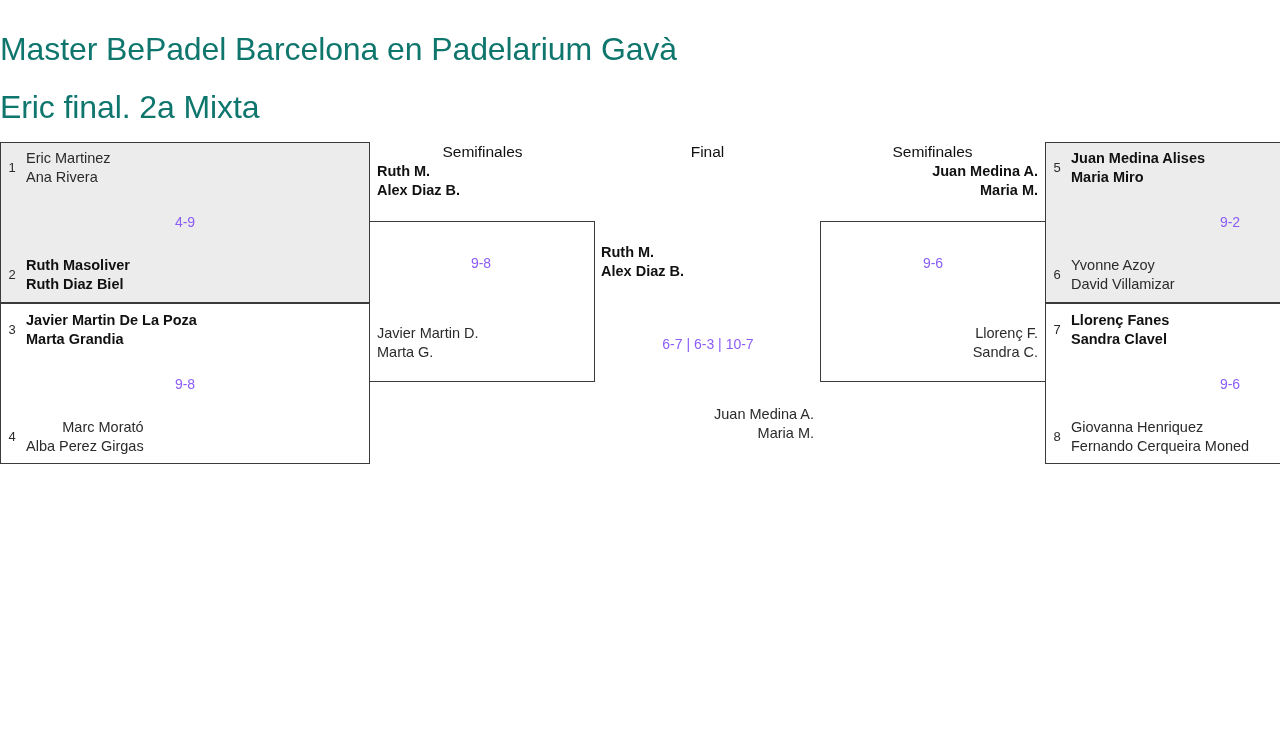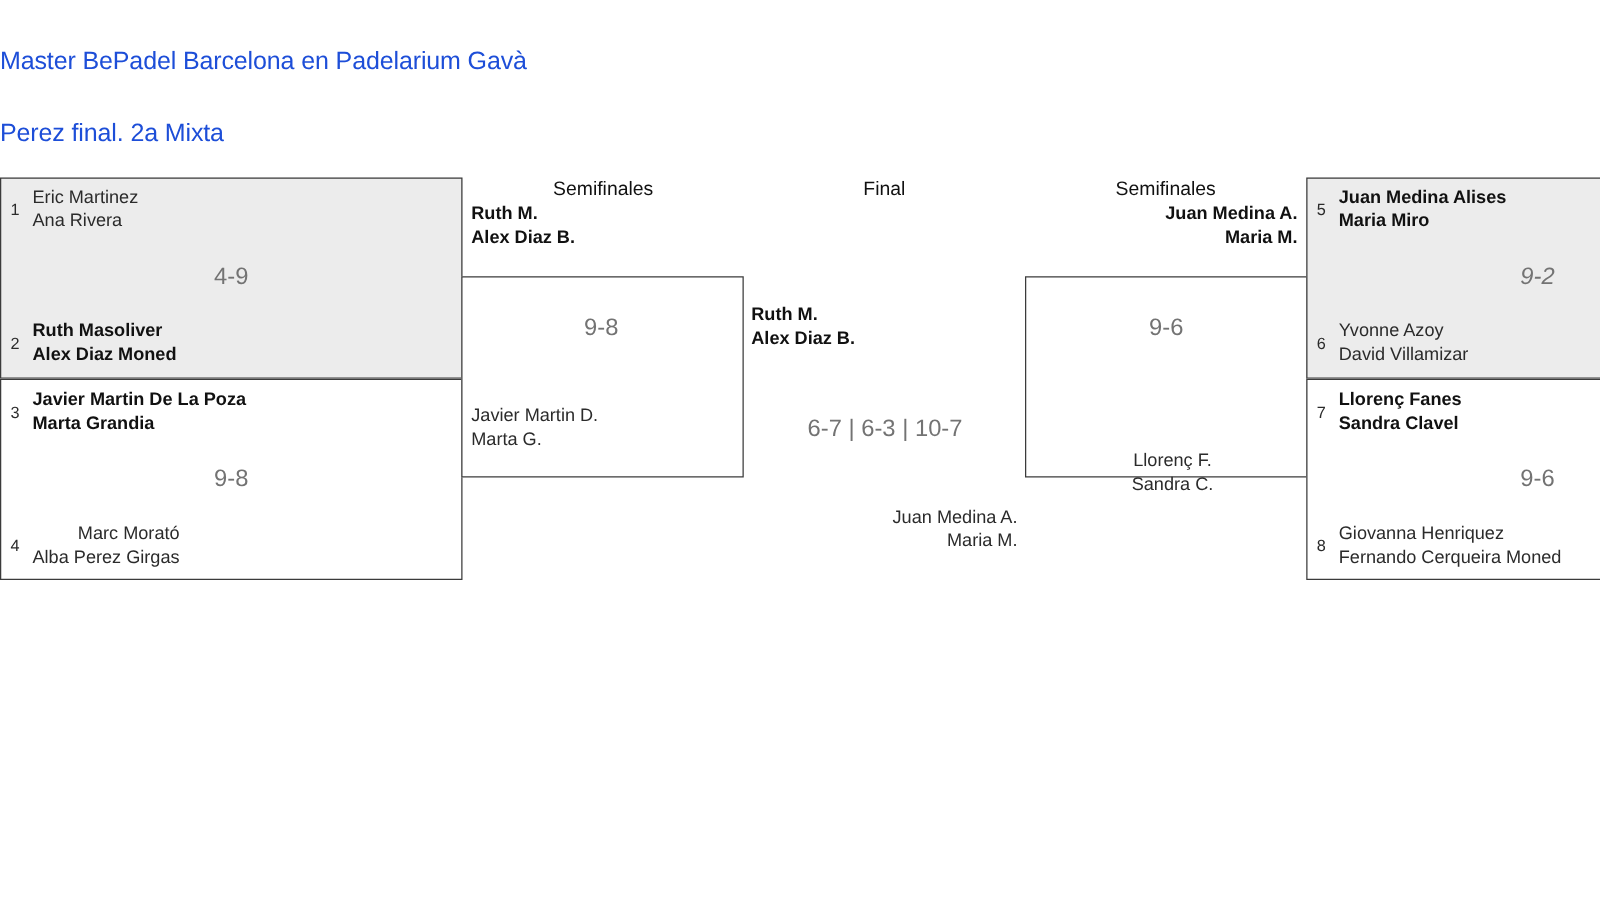--- a/index.html
+++ b/index.html
@@ -17,24 +17,24 @@
     color: #1a1a1a;
     position: relative;
   }
 
   
   #bracket-title {
     position: absolute;
     left: 0px;
     top: 6px;
     width: 900px;
-    font-size: 20px;
+    font-size: 32px;
     line-height: 29px;
     font-weight: 400;
-    color: #1d4ed8;
+    color: #0f766e;
     letter-spacing: -0.1px;
     white-space: pre-line;
   }
   #bracket-title .line {
     display: block;
   }
 
   
   .round-header {
     position: absolute;
@@ -81,35 +81,35 @@
     font-size: 13px;
     line-height: 16px;
     color: #2b2b2b;
     text-align: center;
     width: 16px;
   }
 
   
   .score {
     position: absolute;
-    font-size: 19px;
+    font-size: 14px;
     line-height: 18px;
-    color: #737373;
+    color: #8b5cf6;
     white-space: nowrap;
   }
 
   
   .ralign { text-align: right; }
 </style>
 </head>
 <body>
 
 <div id="bracket-title">
   <span class="line">Master BePadel Barcelona en Padelarium Gavà</span>
-  <span class="line">Perez final. 2a Mixta</span>
+  <span class="line">Eric final. 2a Mixta</span>
 </div>
 
 <div class="round-header" id="round-header-0">Cuartos de final</div>
 <div class="round-header" id="round-header-1">Semifinales</div>
 <div class="round-header" id="round-header-2">Final</div>
 <div class="round-header" id="round-header-3">Semifinales</div>
 <div class="round-header" id="round-header-4">Cuartos de final</div>
 
 <div class="match-box shaded" style="left:0px; top:142px; width:370px; height:161px;"></div>
 
@@ -117,21 +117,21 @@
 <div class="team" style="left:26px; top:149px;">
   <span class="nm">Eric Martinez</span>
   <span class="nm">Ana Rivera</span>
 </div>
 
 <div class="score" style="left:150px; top:213px; width:70px; text-align:center;">4-9</div>
 
 <div class="seed" style="left:4px; top:267px;">2</div>
 <div class="team winner" style="left:26px; top:256px;">
   <span class="nm">Ruth Masoliver</span>
-  <span class="nm">Alex Diaz Moned</span>
+  <span class="nm">Ruth Diaz Biel</span>
 </div>
 
 <div class="match-box" style="left:0px; top:303px; width:370px; height:161px;"></div>
 
 <div class="seed" style="left:4px; top:322px;">3</div>
 <div class="team winner" style="left:26px; top:311px;">
   <span class="nm">Javier Martin De La Poza</span>
   <span class="nm">Marta Grandia</span>
 </div>
 
@@ -171,34 +171,34 @@
 
 <div class="match-box" style="left:820px; top:221px; width:226px; height:161px;"></div>
 
 <div class="team winner ralign" style="left:838px; top:162px; width:200px; text-align:right;">
   <span class="nm">Juan Medina A.</span>
   <span class="nm">Maria M.</span>
 </div>
 
 <div class="score" style="left:898px; top:254px; width:70px; text-align:center;">9-6</div>
 
-<div class="team ralign" style="left:838px; top:324px; width:200px; text-align:center;margin-top:36px;">
+<div class="team ralign" style="left:838px; top:324px; width:200px; text-align:right;">
   <span class="nm">Llorenç F.</span>
   <span class="nm">Sandra C.</span>
 </div>
 
 <div class="match-box shaded" style="left:1045px; top:142px; width:370px; height:161px;"></div>
 
 <div class="seed" style="left:1049px; top:160px;">5</div>
 <div class="team winner" style="left:1071px; top:149px;">
   <span class="nm">Juan Medina Alises</span>
   <span class="nm">Maria Miro</span>
 </div>
 
-<div class="score" style="left:1195px; top:213px; width:70px; text-align:center;font-style:italic;">9-2</div>
+<div class="score" style="left:1195px; top:213px; width:70px; text-align:center;">9-2</div>
 
 <div class="seed" style="left:1049px; top:267px;">6</div>
 <div class="team" style="left:1071px; top:256px;">
   <span class="nm">Yvonne Azoy</span>
   <span class="nm">David Villamizar</span>
 </div>
 
 <div class="match-box" style="left:1045px; top:303px; width:370px; height:161px;"></div>
 
 <div class="seed" style="left:1049px; top:322px;">7</div>

